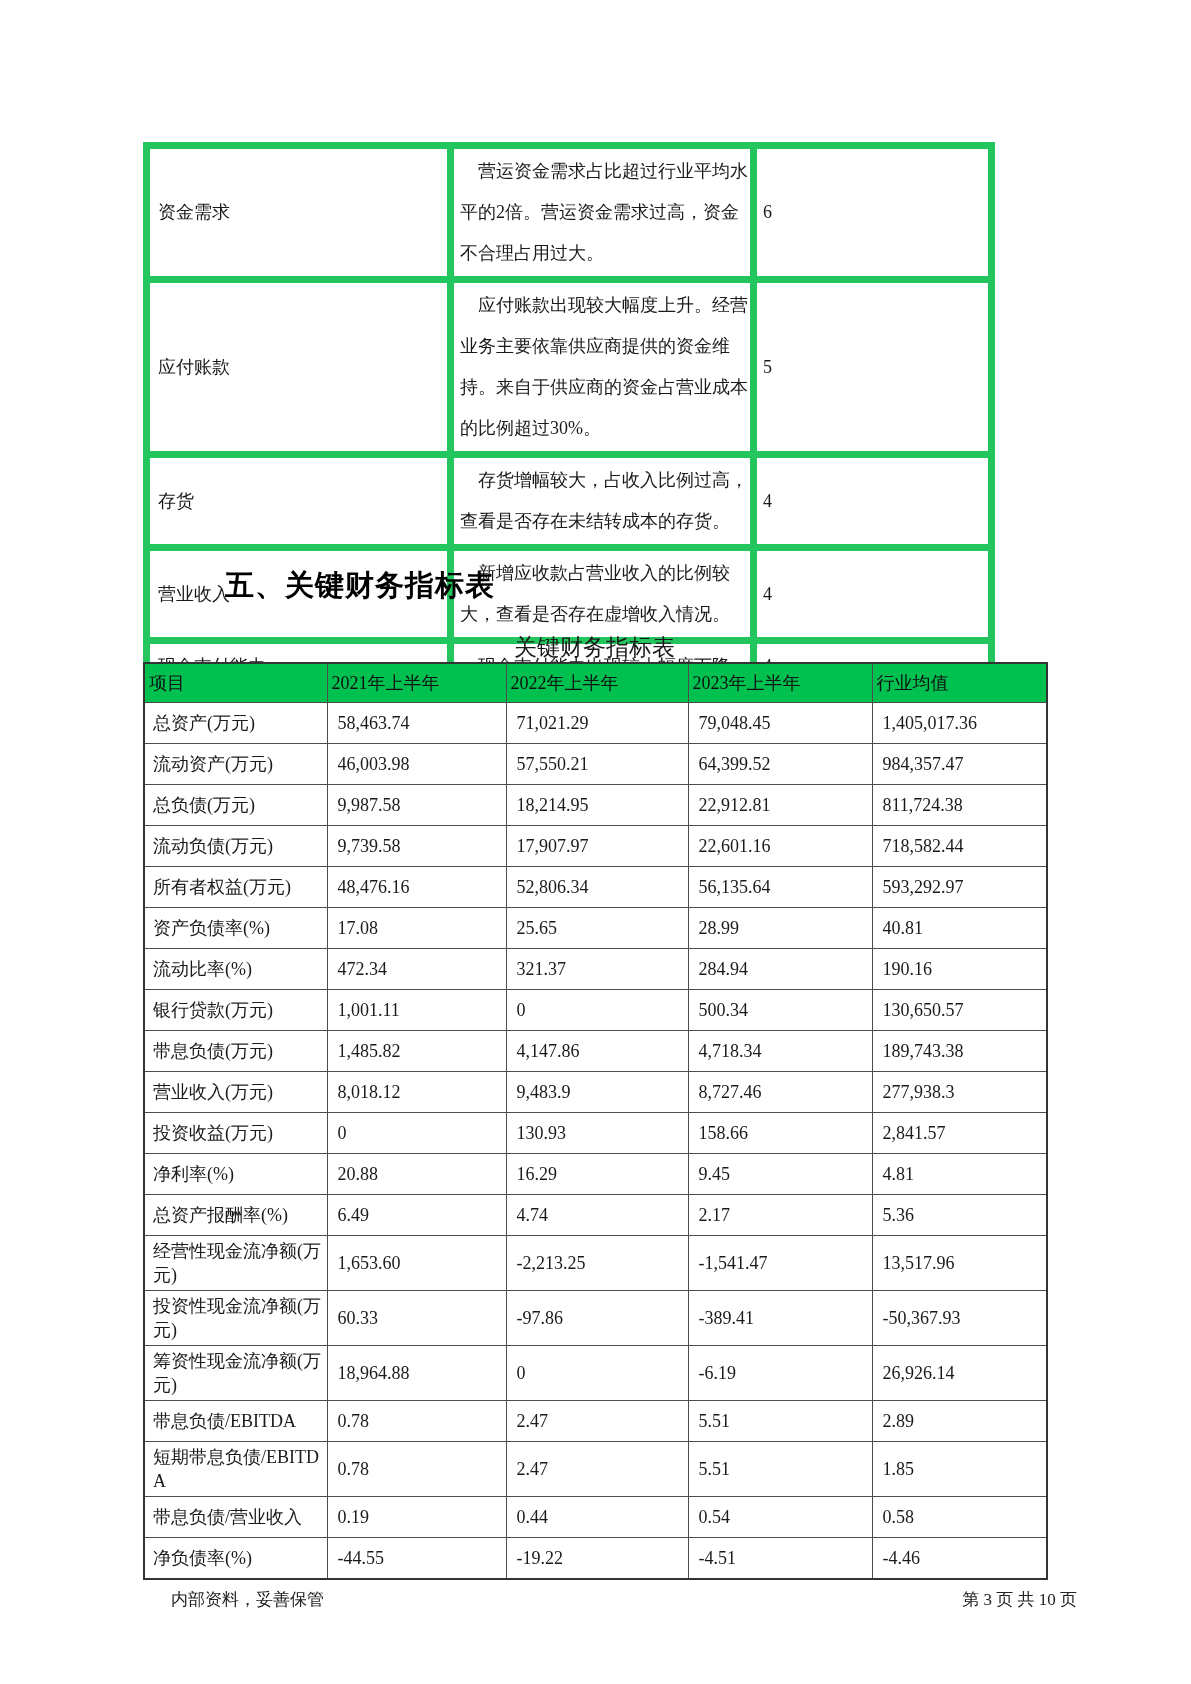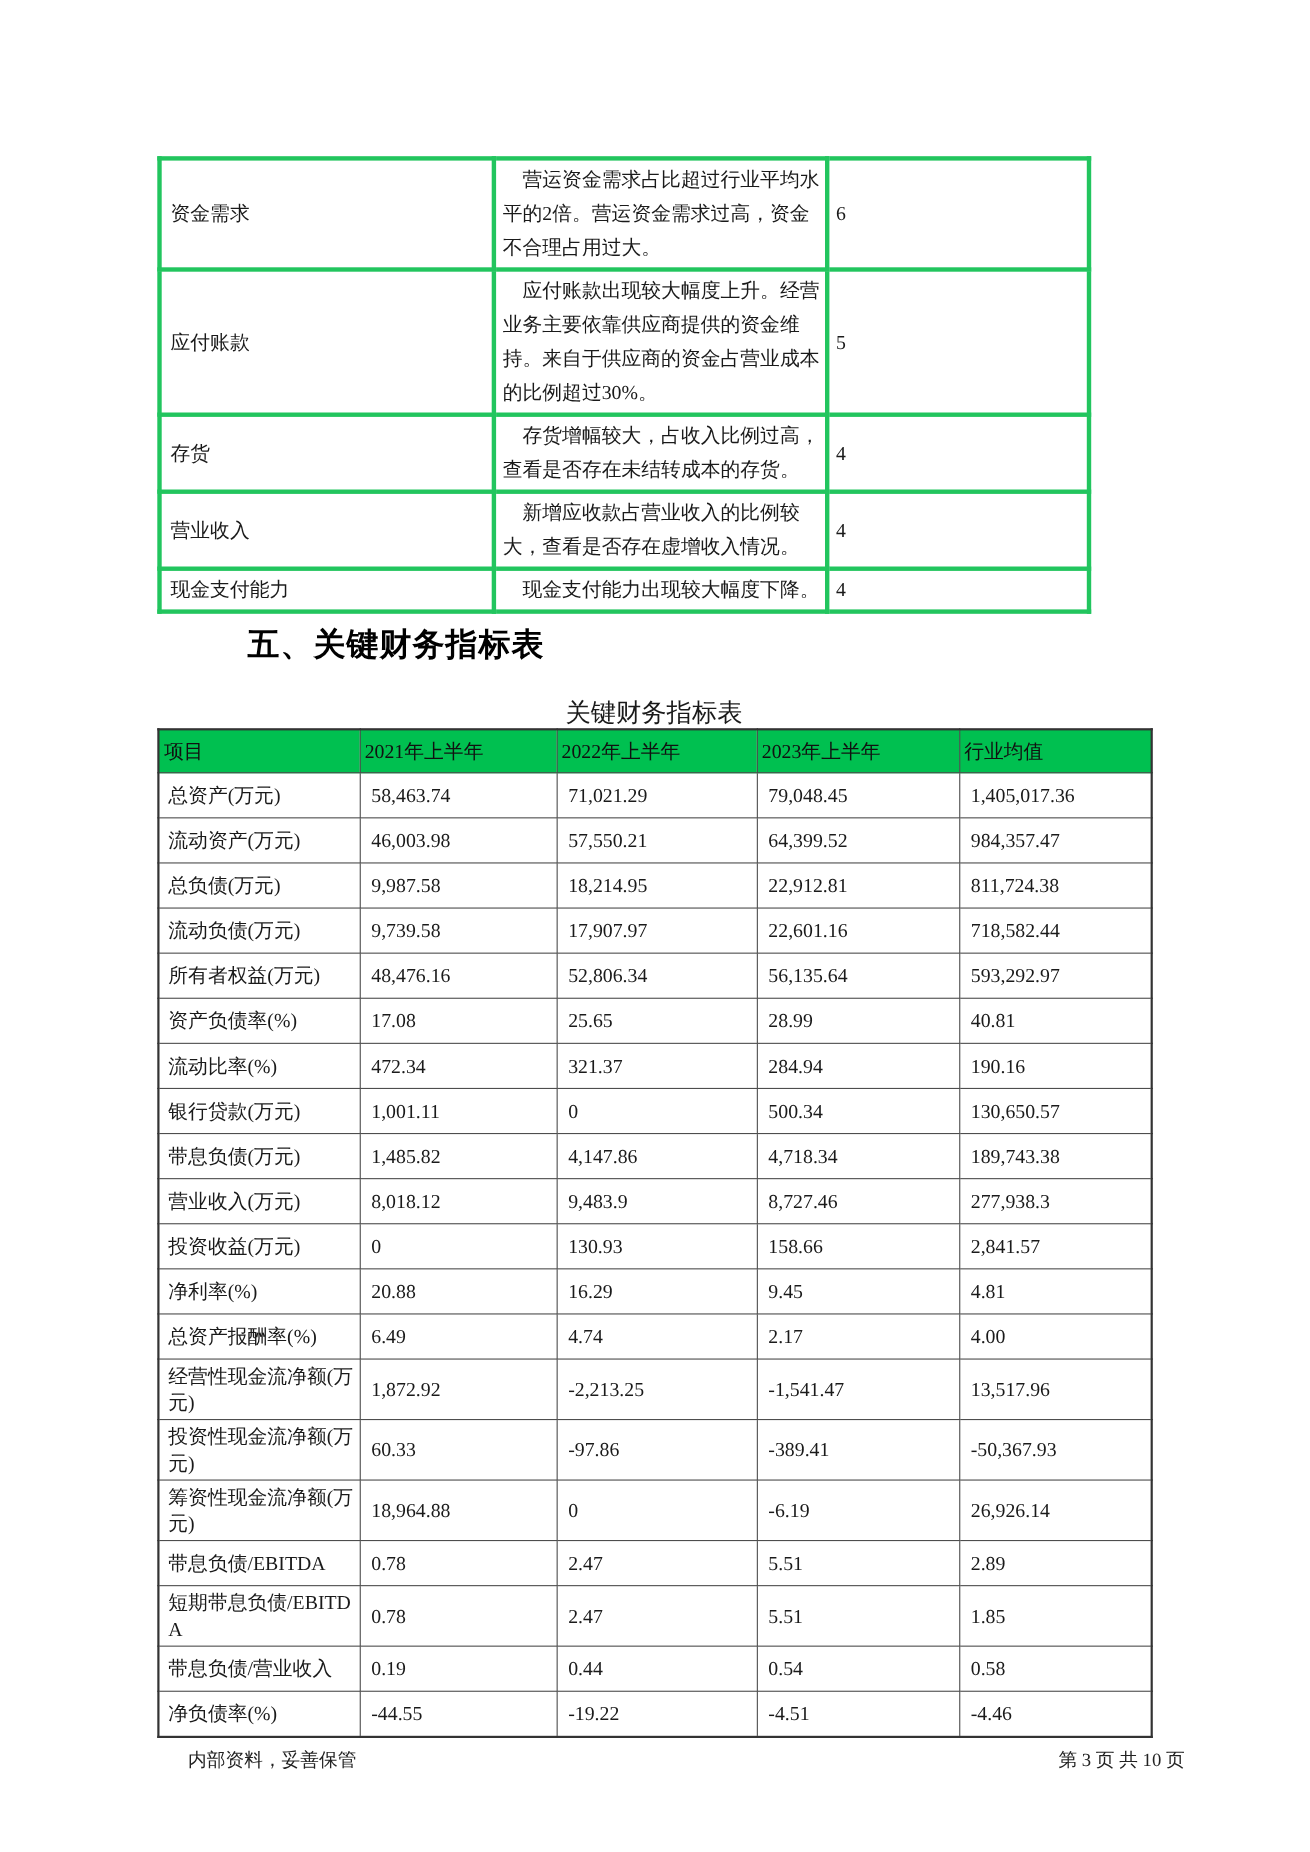--- a/index.html
+++ b/index.html
@@ -6,21 +6,21 @@
   body{
     width:1191px;height:1684px;position:relative;background:#ffffff;
     font-family:"Liberation Serif", serif;color:#1a1a1a;
   }
   .abs{position:absolute;}
 
   
   table{border-collapse:collapse;table-layout:fixed;}
   #risk-table{left:143px;top:142px;width:845px;}
   #risk-table td{
-    border:4px solid #22c55e;font-size:18px;line-height:31px;
+    border:7px solid #22c55e;font-size:18px;line-height:41px;
     vertical-align:middle;padding:2px 4px 2px 8px;word-break:normal;
   }
   #risk-table{border:2px solid #222;}
   #risk-table .c2{text-indent:1em;padding-left:6px;padding-right:2px;}
   #risk-table .c3{padding-left:6px;}
 
   
   #section-title{
     left:190px;top:566px;font-family:"Liberation Sans", sans-serif;
     font-weight:700;font-size:29px;color:#000;letter-spacing:1px;margin-left:35px;
@@ -187,25 +187,25 @@
     <td>20.88</td>
     <td>16.29</td>
     <td>9.45</td>
     <td>4.81</td>
   </tr>
       <tr>
     <td class="lbl">总资产报酬率(%)</td>
     <td>6.49</td>
     <td>4.74</td>
     <td>2.17</td>
-    <td>4.00</td>
+    <td>5.36</td>
   </tr>
       <tr>
     <td class="lbl">经营性现金流净额(万元)</td>
-    <td>1,872.92</td>
+    <td>1,653.60</td>
     <td>-2,213.25</td>
     <td>-1,541.47</td>
     <td>13,517.96</td>
   </tr>
       <tr>
     <td class="lbl">投资性现金流净额(万元)</td>
     <td>60.33</td>
     <td>-97.86</td>
     <td>-389.41</td>
     <td>-50,367.93</td>

